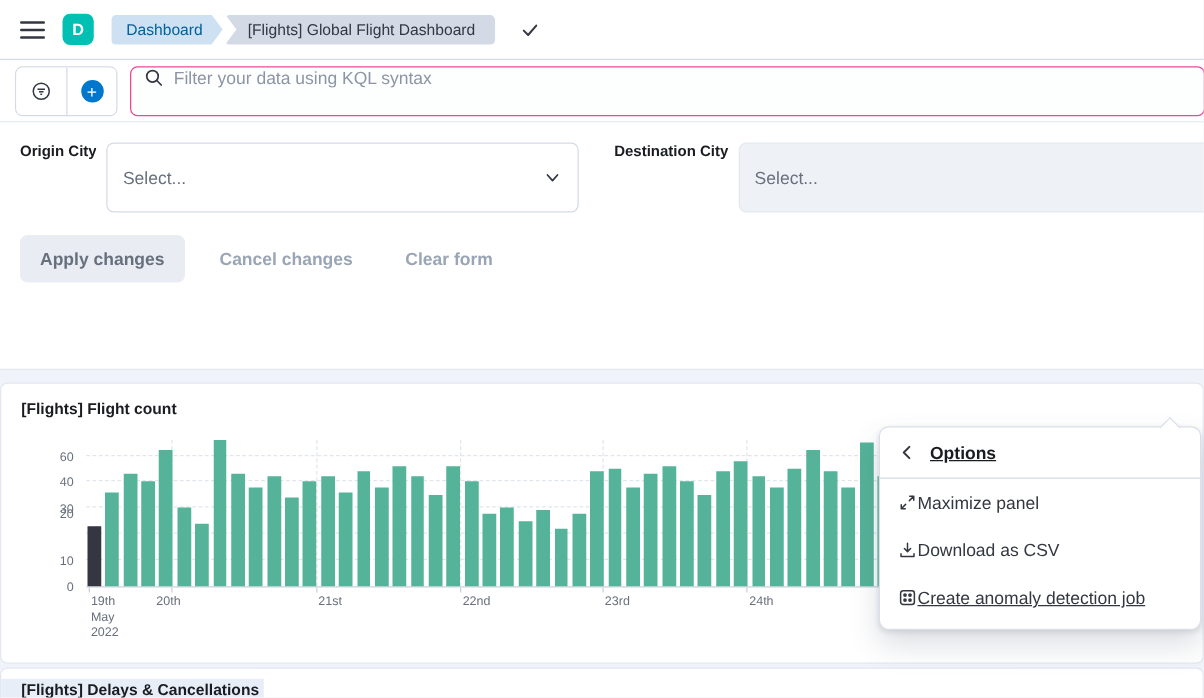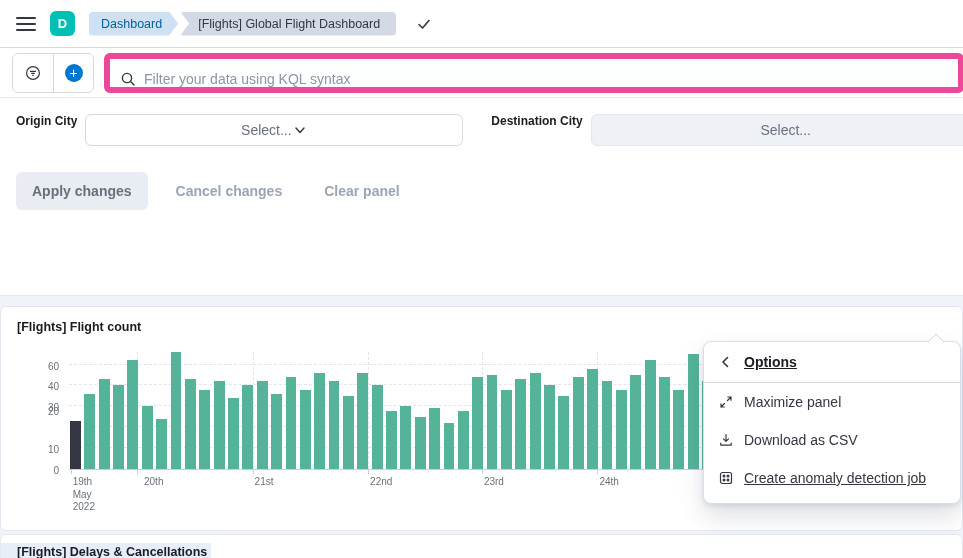--- a/index.html
+++ b/index.html
@@ -16,30 +16,30 @@
   .crumb.blue{background:#cde1f3;color:#00619b;clip-path:polygon(0 0,calc(100% - 9px) 0,100% 50%,calc(100% - 9px) 100%,0 100%);border-radius:4px}
   .crumb.gray{background:#d3dae6;color:#343741;clip-path:polygon(0 0,100% 0,100% 100%,0 100%,9px 50%);padding-left:18px;border-radius:4px}
   .check-wrap{margin-left:6px;display:flex;align-items:center}
 
   
   .kqlbar{height:50px;background:#fff;border-bottom:1px solid #e3e8f0;display:flex;align-items:center;padding:0 12px;gap:10px}
   .ctrl-group{display:flex;border:1px solid #d3dae6;border-radius:6px;overflow:hidden;background:#fff}
   .ctrl-btn{width:40px;height:38px;display:flex;align-items:center;justify-content:center;cursor:pointer;background:#fff}
   .ctrl-btn + .ctrl-btn{border-left:1px solid #d3dae6}
   .plus-circle{width:18px;height:18px;border-radius:50%;background:#0077cc;color:#fff;display:flex;align-items:center;justify-content:center;font-size:14px;line-height:1}
-  .search-box{flex:1;height:40px;border:6px solid #ec4899;border-radius:6px;background:#fdfefe;display:flex;align-items:flex-end;padding:0 10px;gap:8px;margin-right:-13px}
+  .search-box{flex:1;height:40px;border:1px solid #ec4899;border-radius:6px;background:#fdfefe;display:flex;align-items:flex-start;padding:0 10px;gap:8px;margin-right:-13px}
   .search-box input{border:none;outline:none;background:transparent;font-size:14px;flex:1;color:#343741;font-family:"Liberation Sans",sans-serif}
   .search-box input::placeholder{color:#8d95a5}
 
   
   .controls-panel{background:#fff;border-bottom:1px solid #e3e8f0;padding:16px 16px 24px 16px;height:198px}
   .controls-row{display:flex;gap:28px}
   .field{display:flex;flex-direction:row;gap:8px}
   .field-label{font-size:12px;font-weight:bold;color:#1a1c21;white-space:nowrap;overflow:hidden}
-  .select{height:32px;border-radius:6px;display:flex;align-items:center;justify-content:center;padding:0 12px;cursor:pointer}
+  .select{height:56px;border-radius:6px;display:flex;align-items:center;justify-content:space-between;padding:0 12px;cursor:pointer}
   .select .ph{color:#69707d;font-size:14px}
   .select.outlined{width:378px;background:#fff;border:1px solid #d3dae6}
   .select.filled{width:390px;background:#eef1f6;border:1px solid #e3e8f0}
   .price-field{width:107px}
   .price-control{position:relative;height:40px;display:flex;align-items:center}
   .price-box{width:70px;height:36px;border:1px solid #d3dae6;border-radius:4px;background:#fbfcfd}
   .slider-thumb{position:absolute;left:94px;top:8px;width:15px;height:15px;border-radius:50%;background:#1d1e24;cursor:pointer}
   .slider-tick-label{position:absolute;left:91px;top:30px;font-size:11px;color:#343741}
   .buttons-row{display:flex;align-items:center;gap:14px;margin-top:18px}
   .btn-filled{background:#e9edf3;color:#69707d;font-weight:bold;font-size:14px;border:none;border-radius:6px;padding:11px 16px;cursor:pointer;font-family:"Liberation Sans",sans-serif}
@@ -62,21 +62,21 @@
   
   .bottom-panel{margin-top:3px;background:#fff;border:1px solid #e3e8f0;border-radius:6px 6px 0 0;height:30px;padding:8px 0 0 0}
   .bottom-panel .panel-title{background:#e7eef8;padding:2px 4px 2px 16px;margin-left:0}
 
   
   .popover{position:absolute;left:703px;top:341px;width:258px;background:#fff;border:1px solid #d9dfe8;border-radius:8px;box-shadow:0 12px 24px rgba(65,78,101,.18),0 2px 4px rgba(65,78,101,.12);z-index:50;padding-bottom:6px}
   .popover-arrow{position:absolute;top:-6px;right:18px;width:12px;height:12px;background:#fff;border-left:1px solid #d9dfe8;border-top:1px solid #d9dfe8;transform:rotate(45deg)}
   .popover-header{display:flex;gap:10px;padding:12px 14px;cursor:pointer}
   .popover-header .title{font-weight:bold;font-size:14px;text-decoration:underline;color:#1a1c21}
   .popover-divider{height:1px;background:#d3dae6}
-  .menu-item{display:flex;align-items:center;gap:10px;padding:11px 14px;font-size:14px;color:#343741;cursor:pointer}
+  .menu-item{display:flex;align-items:center;padding:11px 14px;font-size:14px;color:#343741;cursor:pointer}
   .menu-item.underlined .label{text-decoration:underline}
 
   .icon16{width:16px;height:16px;flex:0 0 16px;display:block}
 </style>
 </head>
 <body>
 
 <div class="topnav">
   <div class="hamburger">
       <span></span>
@@ -140,21 +140,21 @@
       <div class="price-control">
         <div class="price-box"></div>
         <div class="slider-thumb"></div>
         <div class="slider-tick-label">10</div>
       </div>
     </div>
   </div>
   <div class="buttons-row">
     <button class="btn-filled">Apply changes</button>
     <button class="btn-text">Cancel changes</button>
-    <button class="btn-text">Clear panel</button>
+    <button class="btn-text">Clear form</button>
   </div>
 </div>
 
 <div class="chart-panel">
   <span class="panel-title">[Flights] Flight count</span>
   <div class="chart">
     <div class="yaxis">
         <div class="ylab" style="bottom: -6px;">0</div>
         <div class="ylab" style="bottom: 14.8929px;">10</div>
         <div class="ylab" style="bottom: 53px;">20</div>
@@ -235,21 +235,21 @@
         <div class="bar" style="left: 848.633px; width: 10.8667px; height: 83.5714px; background: rgb(84, 179, 153);"></div>
       </div>
     <div class="xaxis">
         <div class="xtickmark" style="left: 1.724px;"></div>
         <div class="xlab" style="left: 3.724px;">
           <div>19th</div>
           <div>May</div>
           <div>2022</div>
         </div>
         <div class="xtickmark" style="left: 68.098px;"></div>
-        <div class="xlab" style="left: 75px;">
+        <div class="xlab" style="left: 56px;">
           <div>20th</div>
         </div>
         <div class="xtickmark" style="left: 183.606px;"></div>
         <div class="xlab" style="left: 185.606px;">
           <div>21st</div>
         </div>
         <div class="xtickmark" style="left: 299.114px;"></div>
         <div class="xlab" style="left: 301.114px;">
           <div>22nd</div>
         </div>

